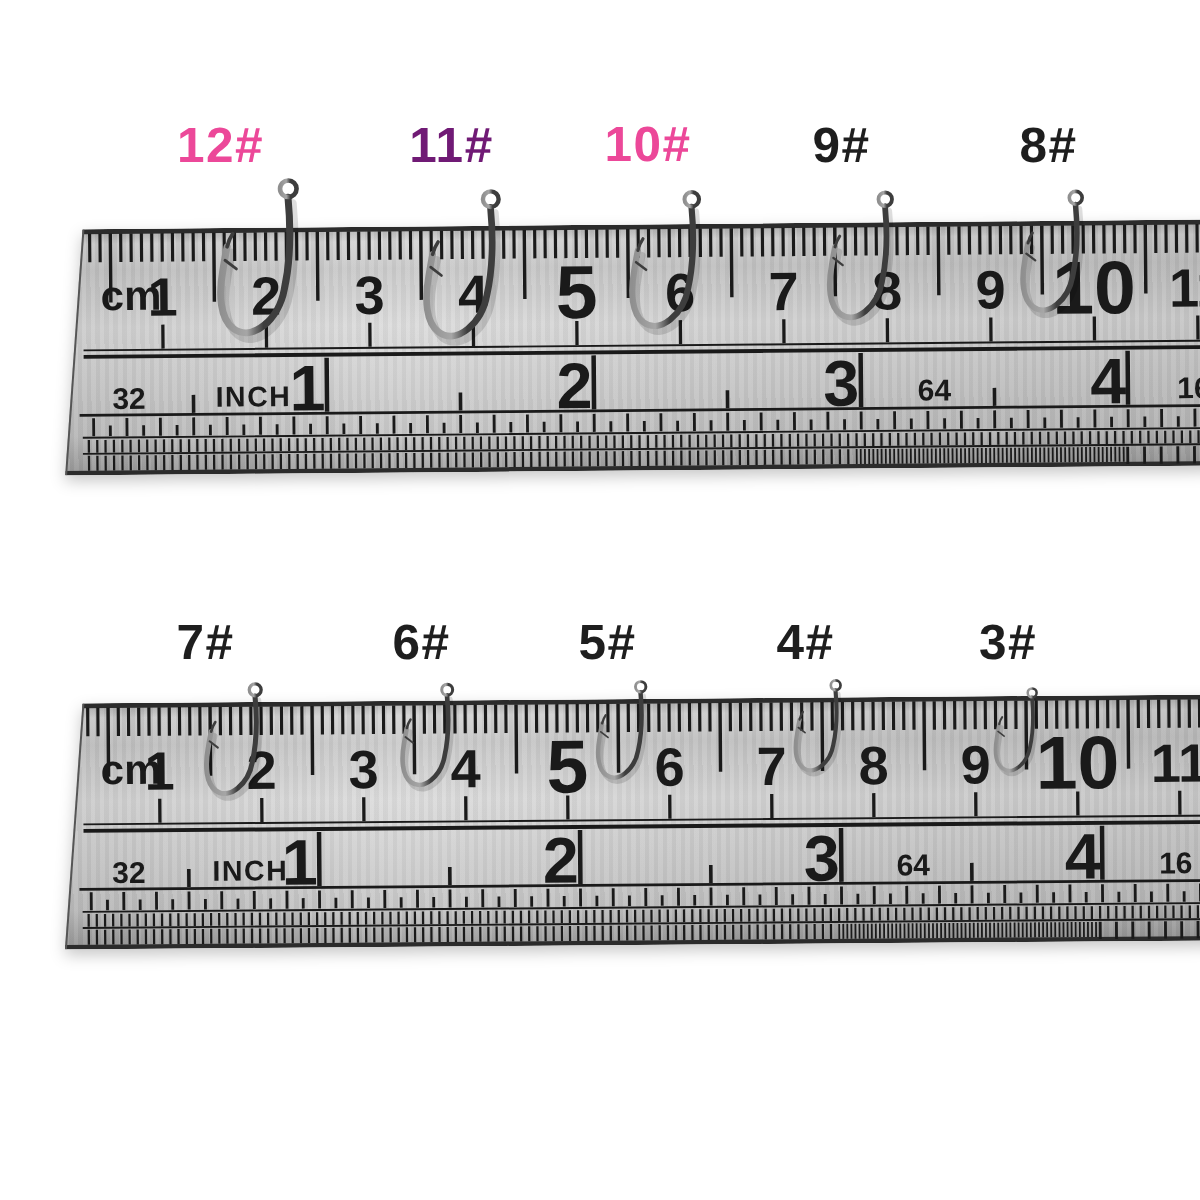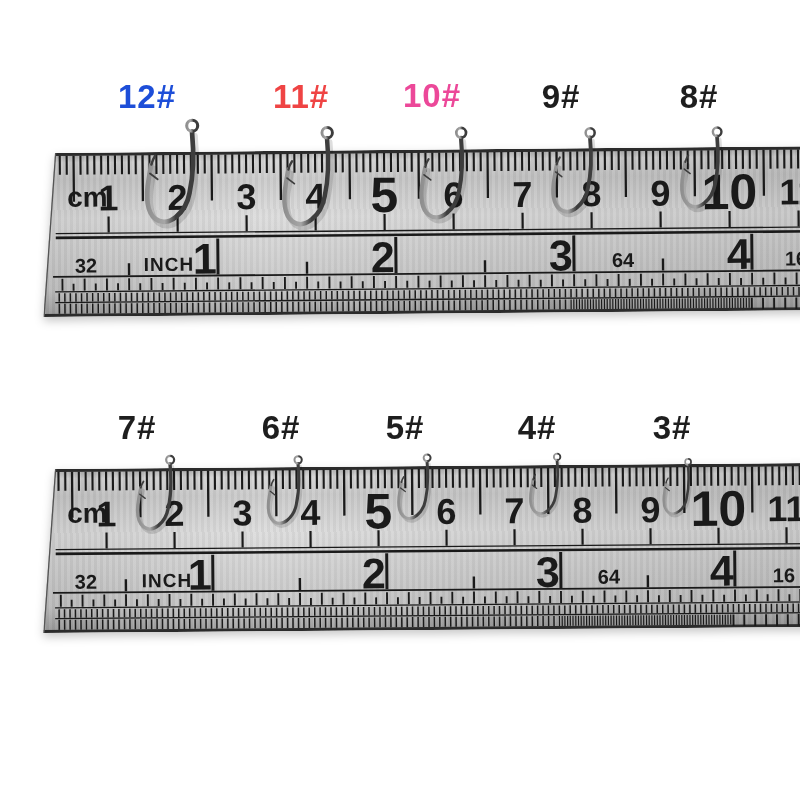--- a/index.html
+++ b/index.html
@@ -111,22 +111,22 @@
           <path d="M12 139 H778" stroke="#1a1a1a" stroke-width="1.3" fill="none"></path>
           <path d="M16.0 140.5V149M21.4 140.5V149M26.9 140.5V149M32.3 140.5V149M37.8 140.5V149M43.2 140.5V149M48.6 140.5V149M54.1 140.5V149M59.5 140.5V149M64.9 140.5V149M70.4 140.5V149M75.8 140.5V149M81.3 140.5V149M86.7 140.5V149M92.1 140.5V149M97.6 140.5V149M103.0 140.5V149M108.4 140.5V149M113.9 140.5V149M119.3 140.5V149M124.8 140.5V149M130.2 140.5V149M135.6 140.5V149M141.1 140.5V149M146.5 140.5V149M151.9 140.5V149M157.4 140.5V149M162.8 140.5V149M168.3 140.5V149M173.7 140.5V149M179.1 140.5V149M184.6 140.5V149M190.0 140.5V149M195.4 140.5V149M200.9 140.5V149M206.3 140.5V149M211.8 140.5V149M217.2 140.5V149M222.6 140.5V149M228.1 140.5V149M233.5 140.5V149M238.9 140.5V149M244.4 140.5V149M249.8 140.5V149M255.3 140.5V149M260.7 140.5V149M266.1 140.5V149M271.6 140.5V149M277.0 140.5V149M282.4 140.5V149M287.9 140.5V149M293.3 140.5V149M298.8 140.5V149M304.2 140.5V149M309.6 140.5V149M315.1 140.5V149M320.5 140.5V149M325.9 140.5V149M331.4 140.5V149M336.8 140.5V149M342.3 140.5V149M347.7 140.5V149M353.1 140.5V149M358.6 140.5V149M364.0 140.5V149M369.4 140.5V149M374.9 140.5V149M380.3 140.5V149M385.8 140.5V149M391.2 140.5V149M396.6 140.5V149M402.1 140.5V149M407.5 140.5V149M412.9 140.5V149M418.4 140.5V149M423.8 140.5V149M429.3 140.5V149M434.7 140.5V149M440.1 140.5V149M445.6 140.5V149M451.0 140.5V149M456.4 140.5V149M461.9 140.5V149M467.3 140.5V149M472.8 140.5V149M478.2 140.5V149M483.6 140.5V149M489.1 140.5V149M494.5 140.5V149M499.9 140.5V149M505.4 140.5V149M510.8 140.5V149M516.3 140.5V149M521.7 140.5V149M527.1 140.5V149M532.6 140.5V149M538.0 140.5V149M543.4 140.5V149M548.9 140.5V149M554.3 140.5V149M559.8 140.5V149M565.2 140.5V149M570.6 140.5V149M576.1 140.5V149M581.5 140.5V149M586.9 140.5V149M592.4 140.5V149M597.8 140.5V149M603.3 140.5V149M608.7 140.5V149M614.1 140.5V149M619.6 140.5V149M625.0 140.5V149M630.4 140.5V149M635.9 140.5V149M641.3 140.5V149M646.8 140.5V149M652.2 140.5V149M657.6 140.5V149M663.1 140.5V149M668.5 140.5V149M673.9 140.5V149M679.4 140.5V149M684.8 140.5V149M690.3 140.5V149M695.7 140.5V149M701.1 140.5V149M706.6 140.5V149M712.0 140.5V149M717.4 140.5V149M722.9 140.5V149M728.3 140.5V149M733.8 140.5V149M739.2 140.5V149M744.6 140.5V149M750.1 140.5V149M755.5 140.5V149M760.9 140.5V149M766.4 140.5V149M771.8 140.5V149M777.3 140.5V149" stroke="#1a1a1a" stroke-width="1.5" fill="none"></path>
           <path d="M12 149.7 H778" stroke="#1a1a1a" stroke-width="1.3" fill="none"></path>
           <path d="M16.0 151V161M21.4 151V161M26.9 151V161M32.3 151V161M37.8 151V161M43.2 151V161M48.6 151V161M54.1 151V161M59.5 151V161M64.9 151V161M70.4 151V161M75.8 151V161M81.3 151V161M86.7 151V161M92.1 151V161M97.6 151V161M103.0 151V161M108.4 151V161M113.9 151V161M119.3 151V161M124.8 151V161M130.2 151V161M135.6 151V161M141.1 151V161M146.5 151V161M151.9 151V161M157.4 151V161M162.8 151V161M168.3 151V161M173.7 151V161M179.1 151V161M184.6 151V161M190.0 151V161M195.4 151V161M200.9 151V161M206.3 151V161M211.8 151V161M217.2 151V161M222.6 151V161M228.1 151V161M233.5 151V161M238.9 151V161M244.4 151V161M249.8 151V161M255.3 151V161M260.7 151V161M266.1 151V161M271.6 151V161M277.0 151V161M282.4 151V161M287.9 151V161M293.3 151V161M298.8 151V161M304.2 151V161M309.6 151V161M315.1 151V161M320.5 151V161M325.9 151V161M331.4 151V161M336.8 151V161M342.3 151V161M347.7 151V161M353.1 151V161M358.6 151V161M364.0 151V161M369.4 151V161M374.9 151V161M380.3 151V161M385.8 151V161M391.2 151V161M396.6 151V161M402.1 151V161M407.5 151V161M412.9 151V161M418.4 151V161M423.8 151V161M429.3 151V161M434.7 151V161M440.1 151V161M445.6 151V161M451.0 151V161M456.4 151V161M461.9 151V161M467.3 151V161M472.8 151V161M478.2 151V161M483.6 151V161M489.1 151V161M494.5 151V161M499.9 151V161M505.4 151V161M510.8 151V161" stroke="#1a1a1a" stroke-width="1.5" fill="none"></path>
           <path d="M516.3 151V161M519.0 151V161M521.7 151V161M524.4 151V161M527.1 151V161M529.8 151V161M532.6 151V161M535.3 151V161M538.0 151V161M540.7 151V161M543.4 151V161M546.2 151V161M548.9 151V161M551.6 151V161M554.3 151V161M557.0 151V161M559.8 151V161M562.5 151V161M565.2 151V161M567.9 151V161M570.6 151V161M573.3 151V161M576.1 151V161M578.8 151V161M581.5 151V161M584.2 151V161M586.9 151V161M589.7 151V161M592.4 151V161M595.1 151V161M597.8 151V161M600.5 151V161M603.3 151V161M606.0 151V161M608.7 151V161M611.4 151V161M614.1 151V161M616.8 151V161M619.6 151V161M622.3 151V161M625.0 151V161M627.7 151V161M630.4 151V161M633.2 151V161M635.9 151V161M638.6 151V161M641.3 151V161M644.0 151V161M646.8 151V161M649.5 151V161M652.2 151V161M654.9 151V161M657.6 151V161M660.3 151V161M663.1 151V161M665.8 151V161M668.5 151V161M671.2 151V161M673.9 151V161M676.7 151V161M679.4 151V161M682.1 151V161M684.8 151V161M687.5 151V161" stroke="#1a1a1a" stroke-width="1.2" fill="none"></path>
           <path d="M690.3 151V162.5M701.1 151V162.5M712.0 151V162.5M722.9 151V162.5M733.8 151V162.5M744.6 151V162.5M755.5 151V162.5M766.4 151V162.5M777.3 151V162.5" stroke="#1a1a1a" stroke-width="1.9" fill="none"></path>
         </svg>
       </div>
     </div>
   <div id="labels">
-      <div class="hook-label" style="left: 147px; top: 97px; color: #1d4ed8;">12#</div>
-      <div class="hook-label" style="left: 301px; top: 97px; color: #ef4444;">11#</div>
+      <div class="hook-label" style="left: 147px; top: 97px; color: #ec4899;">12#</div>
+      <div class="hook-label" style="left: 301px; top: 97px; color: #701a75;">11#</div>
       <div class="hook-label" style="left: 432px; top: 96px; color: #ec4899;">10#</div>
       <div class="hook-label" style="left: 561px; top: 97px; color: rgb(30, 30, 30);">9#</div>
       <div class="hook-label" style="left: 699px; top: 97px; color: rgb(30, 30, 30);">8#</div>
       <div class="hook-label" style="left: 137px; top: 428px; color: rgb(30, 30, 30);">7#</div>
       <div class="hook-label" style="left: 281px; top: 428px; color: rgb(30, 30, 30);">6#</div>
       <div class="hook-label" style="left: 405px; top: 428px; color: rgb(30, 30, 30);">5#</div>
       <div class="hook-label" style="left: 537px; top: 428px; color: rgb(30, 30, 30);">4#</div>
       <div class="hook-label" style="left: 672px; top: 428px; color: rgb(30, 30, 30);">3#</div>
     </div>
   <svg class="hooks-overlay" id="hooks" viewBox="0 0 800 800">

